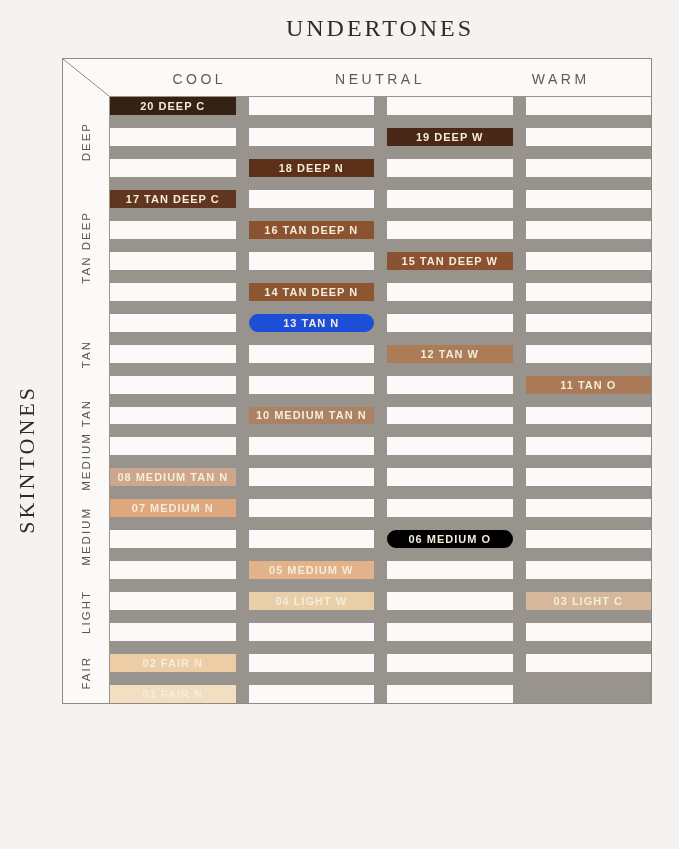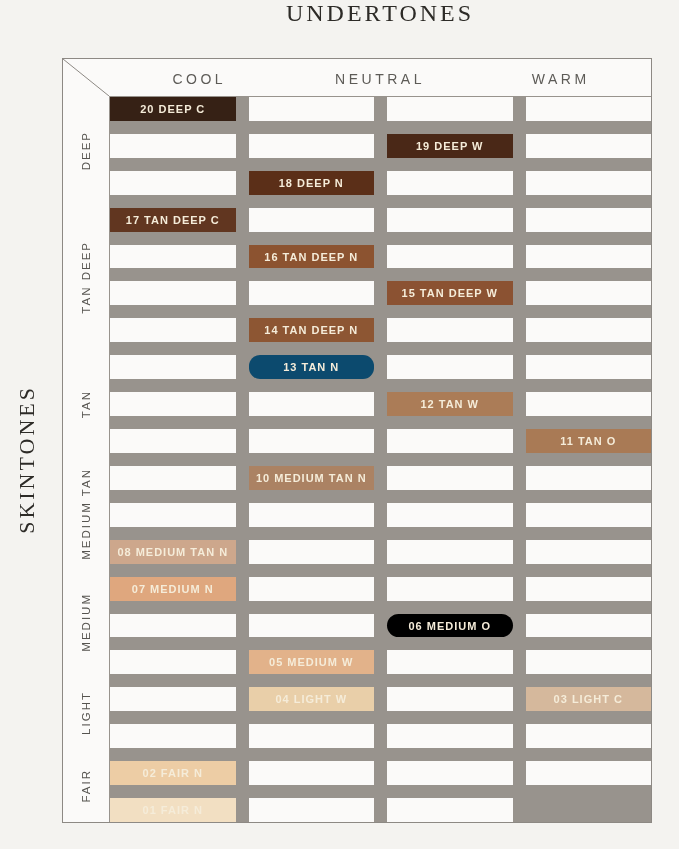--- a/index.html
+++ b/index.html
@@ -5,21 +5,21 @@
   * { box-sizing: border-box; margin: 0; padding: 0; }
   html, body { width: 679px; height: 849px; }
   body {
     position: relative;
     background: var(--background, #f4f3f0);
     font-family: "Liberation Sans", sans-serif;
     overflow: hidden;
   }
   .title {
     position: absolute;
-    left: 108px; top: 0; width: 544px;
+    left: 108px; top: 15px; width: 544px;
     text-align: center;
     font-family: "Liberation Serif", serif;
     font-size: 24px;
     letter-spacing: 3px;
     color: var(--title-text, #2d2b27);
   }
   .side-title {
     position: absolute;
     left: 6px; top: 96px; width: 42px; height: 727px;
     display: flex; align-items: center; justify-content: center;
@@ -28,21 +28,21 @@
     writing-mode: vertical-rl;
     transform: rotate(180deg);
     font-family: "Liberation Serif", serif;
     font-size: 22px;
     letter-spacing: 3px;
     color: var(--title-text, #2d2b27);
     white-space: nowrap;
   }
   .matrix {
     position: absolute;
-    left: 62px; top: 58px; width: 590px; height: 765px;
+    left: 62px; top: 58px; width: 590px; height: 646px;
     border: 1px solid var(--outer-border, #8d8984);
     display: flex; flex-direction: column;
     background: var(--cell-background, #fbfaf9);
   }
   .header-row { height: 37px; flex: none; display: flex; }
   .corner { width: 46px; flex: none; position: relative; }
   .corner svg { position: absolute; left: 0; top: 0; width: 100%; height: 100%; display: block; }
   .column-headers { flex: 1; display: flex; }
   .hcell {
     flex: 1; display: flex; align-items: center; justify-content: center;
@@ -153,21 +153,21 @@
         <div class="cell"></div>
         <div class="cell"></div>
         <div class="cell"></div>
         <div class="cell swatch" style="background: rgb(139, 82, 50);">15 TAN DEEP W</div>
         <div class="cell"></div>
         <div class="cell"></div>
         <div class="cell swatch" style="background: rgb(141, 86, 51);">14 TAN DEEP N</div>
         <div class="cell"></div>
         <div class="cell"></div>
         <div class="cell"></div>
-        <div class="cell swatch" style="background: #0c4a6e; border-radius: 11px;">13 TAN N</div>
+        <div class="cell swatch" style="background: #1d4ed8; border-radius: 11px;">13 TAN N</div>
         <div class="cell"></div>
         <div class="cell"></div>
         <div class="cell"></div>
         <div class="cell"></div>
         <div class="cell swatch" style="background: rgb(171, 124, 87); text-align: center;">12 TAN W</div>
         <div class="cell"></div>
         <div class="cell"></div>
         <div class="cell"></div>
         <div class="cell"></div>
         <div class="cell swatch" style="background: rgb(169, 122, 85);">11 TAN O</div>

